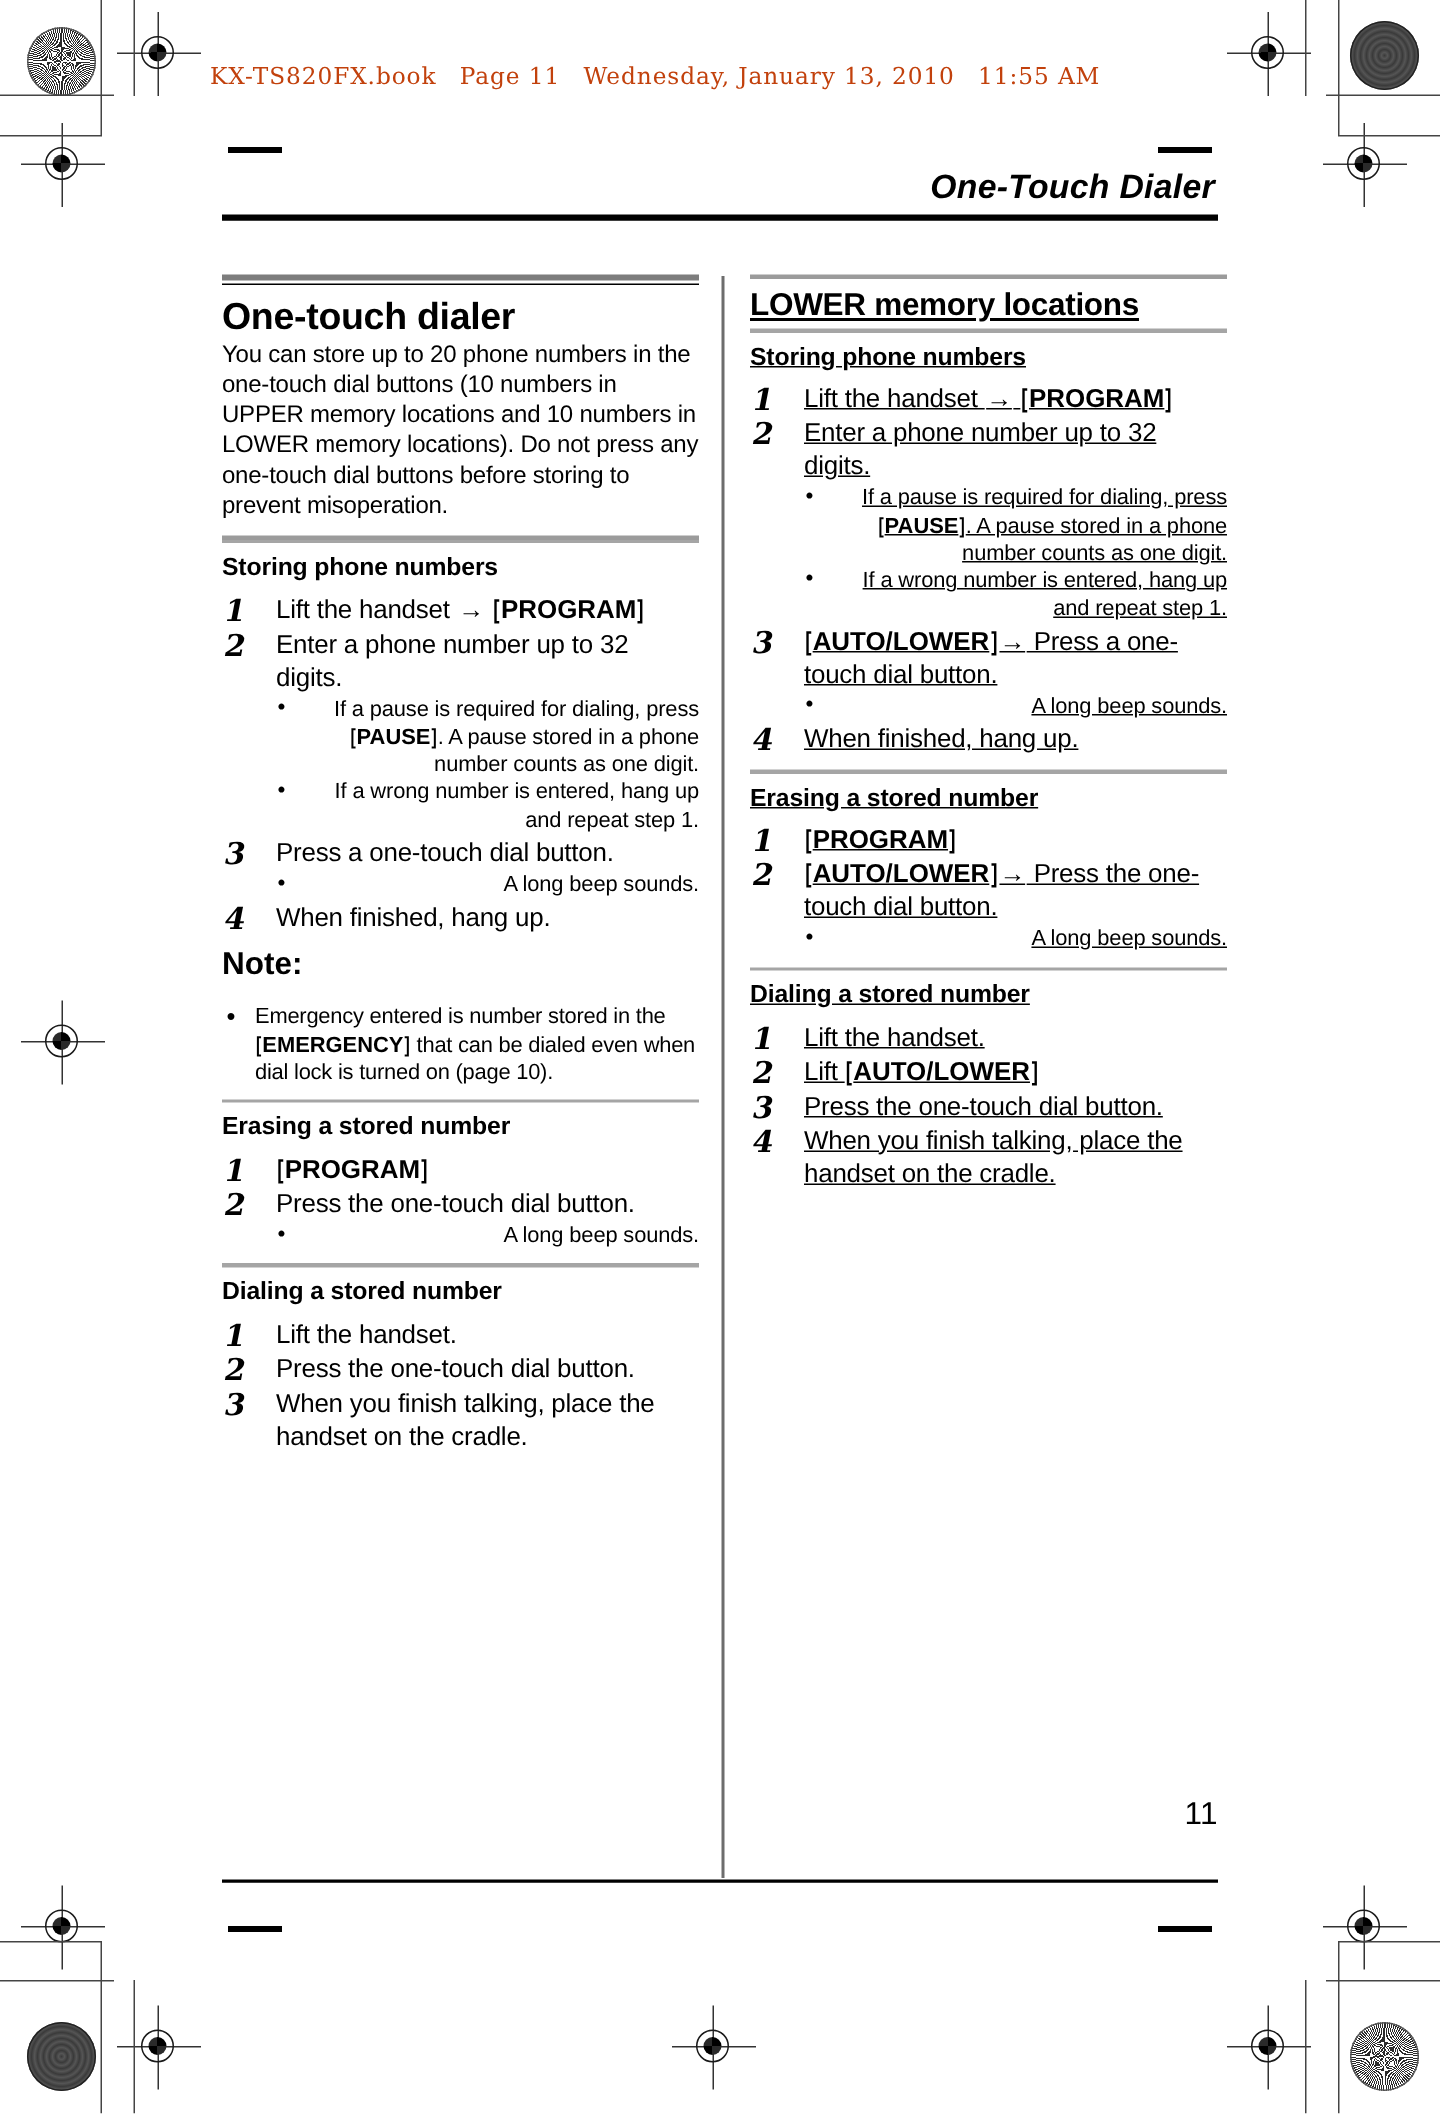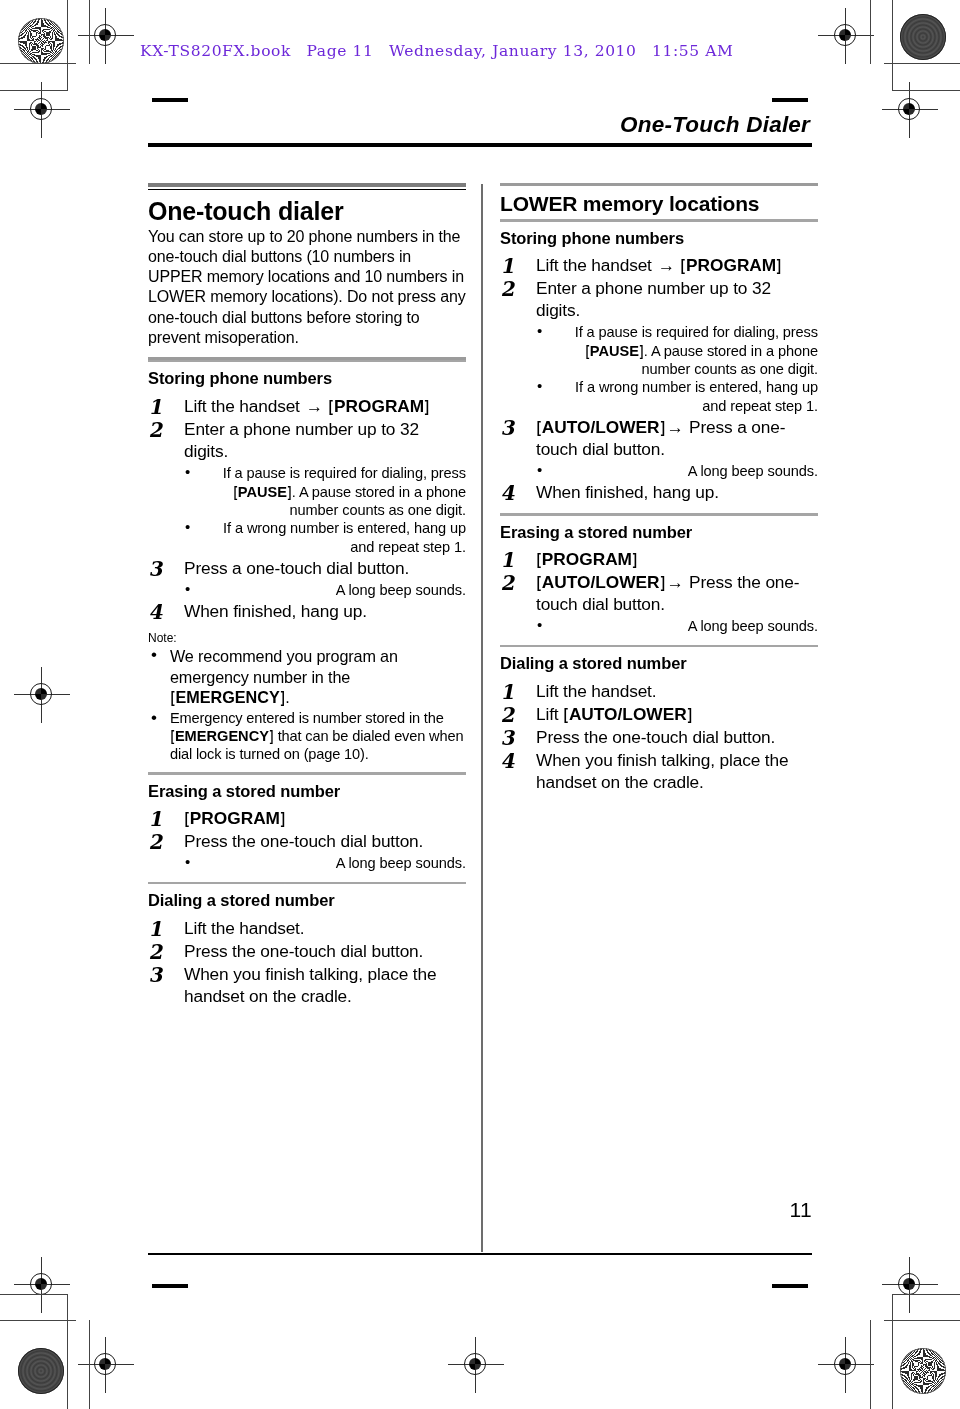--- a/index.html
+++ b/index.html
@@ -89,21 +89,21 @@
 
   
   .file-header {
     position: absolute;
     left: 140px;
     top: 42px;
     font-family: "DejaVu Serif", serif;
     font-size: 15.5px;
     letter-spacing: 0.6px;
     white-space: nowrap;
-    color: #6d28d9;
+    color: #c2410c;
   }
   .file-header .gap { display: inline-block; width: 10px; }
 
   .run-head {
     position: absolute;
     left: 148px;
     top: 112px;
     width: 664px;
   }
   .run-head .rh-title {
@@ -122,21 +122,21 @@
     box-sizing: content-box;
   }
 
   
   .col {
     position: absolute;
     top: 183px;
     width: 318px;
   }
   .col-left  { left: 148px; }
-  .col-right { left: 500px; }
+  .col-right { left: 500px; text-decoration: underline; }
 
   .col-divider {
     position: absolute;
     left: 481px;
     top: 184px;
     width: 1.6px;
     height: 1068px;
     background: #6d6d6d;
   }
 
@@ -174,24 +174,24 @@
     line-height: 1.15;
   }
   h3.h-sub {
     margin: 7px 0 4px 0;
     font-size: 16.5px;
     font-weight: bold;
     letter-spacing: -0.1px;
     line-height: 1.2;
   }
   .note-label {
-    font-size: 12px;
-    font-weight: normal;
+    font-size: 21px;
+    font-weight: bold;
     margin-top: 8px;
-    margin-bottom: 1px;
+    margin-bottom: 14px;
   }
 
   p.body {
     margin: 0 0 2px 0;
     font-size: 16px;
     line-height: 1.265;
     letter-spacing: -0.15px;
   }
 
   
@@ -454,23 +454,20 @@
       </ul>
     </li>
     <li class="step">
       <span class="num">4</span>
       <span>When finished, hang up.</span>
     </li>
   </ol>
 
   <div class="note-label">Note:</div>
   <ul class="note-bullets">
-    <li class="bullet">
-      <span>We recommend you program an emergency number in the </span><span class="key"><span class="brk">[</span><span>EMERGENCY</span><span class="brk">]</span></span><span>.</span>
-    </li>
     <li class="bullet small">
       <span>Emergency entered is number stored in the </span><span class="key"><span class="brk">[</span><span>EMERGENCY</span><span class="brk">]</span></span><span> that can be dialed even when dial lock is turned on (page 10).</span>
     </li>
   </ul>
 
   <div class="rule-gray-thin spacer-rule"></div>
   <h3 class="h-sub">Erasing a stored number</h3>
   <ol class="steps">
     <li class="step">
       <span class="num">1</span>

